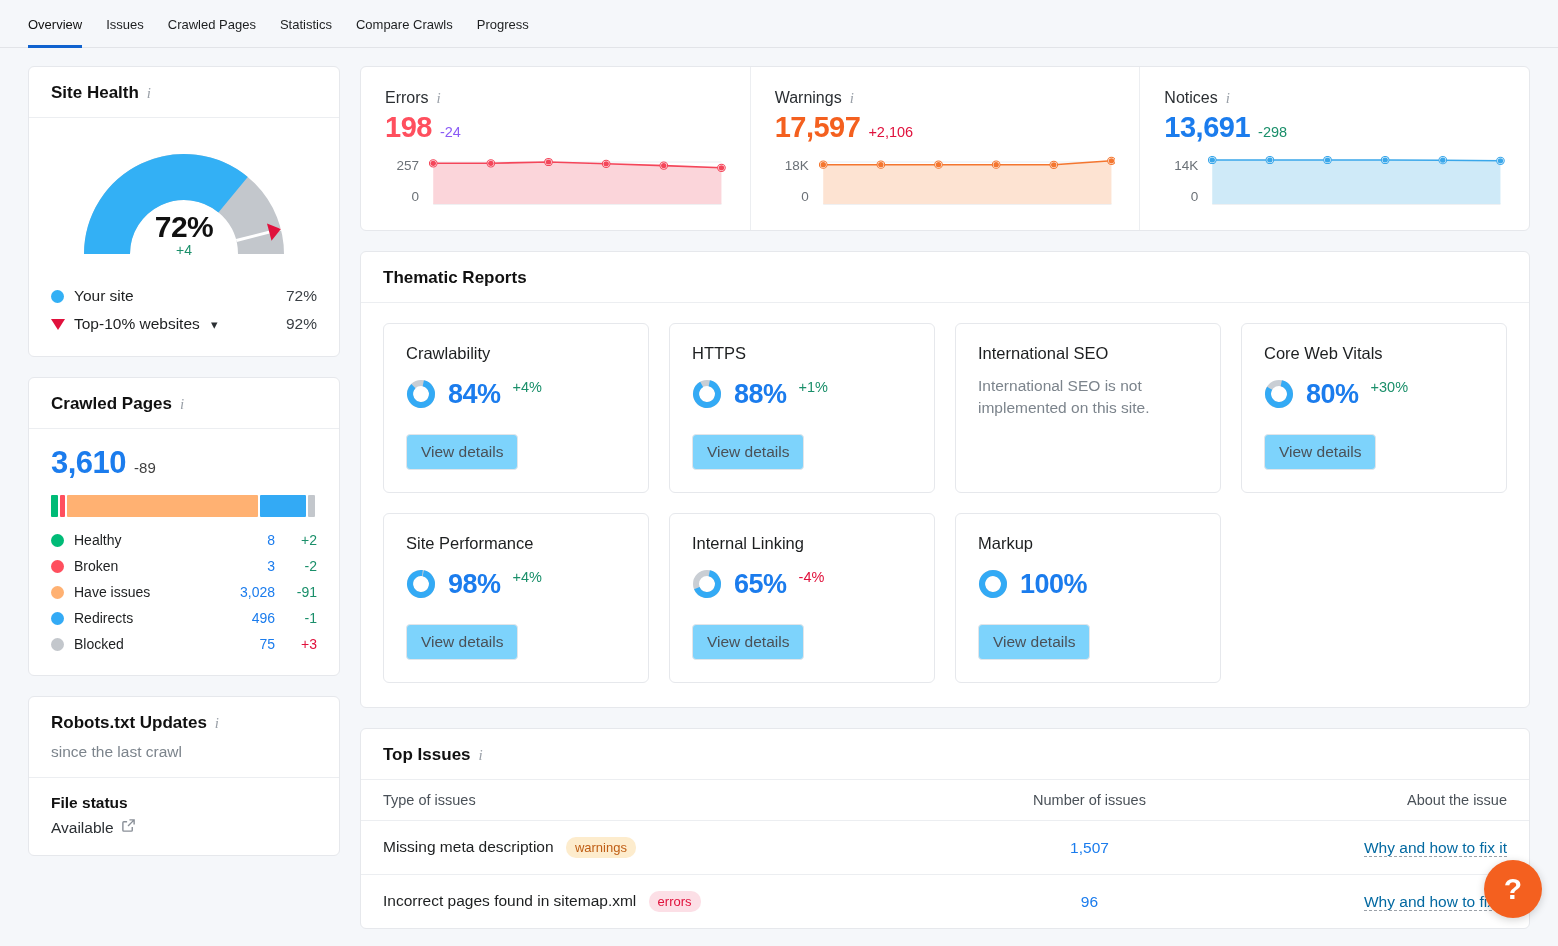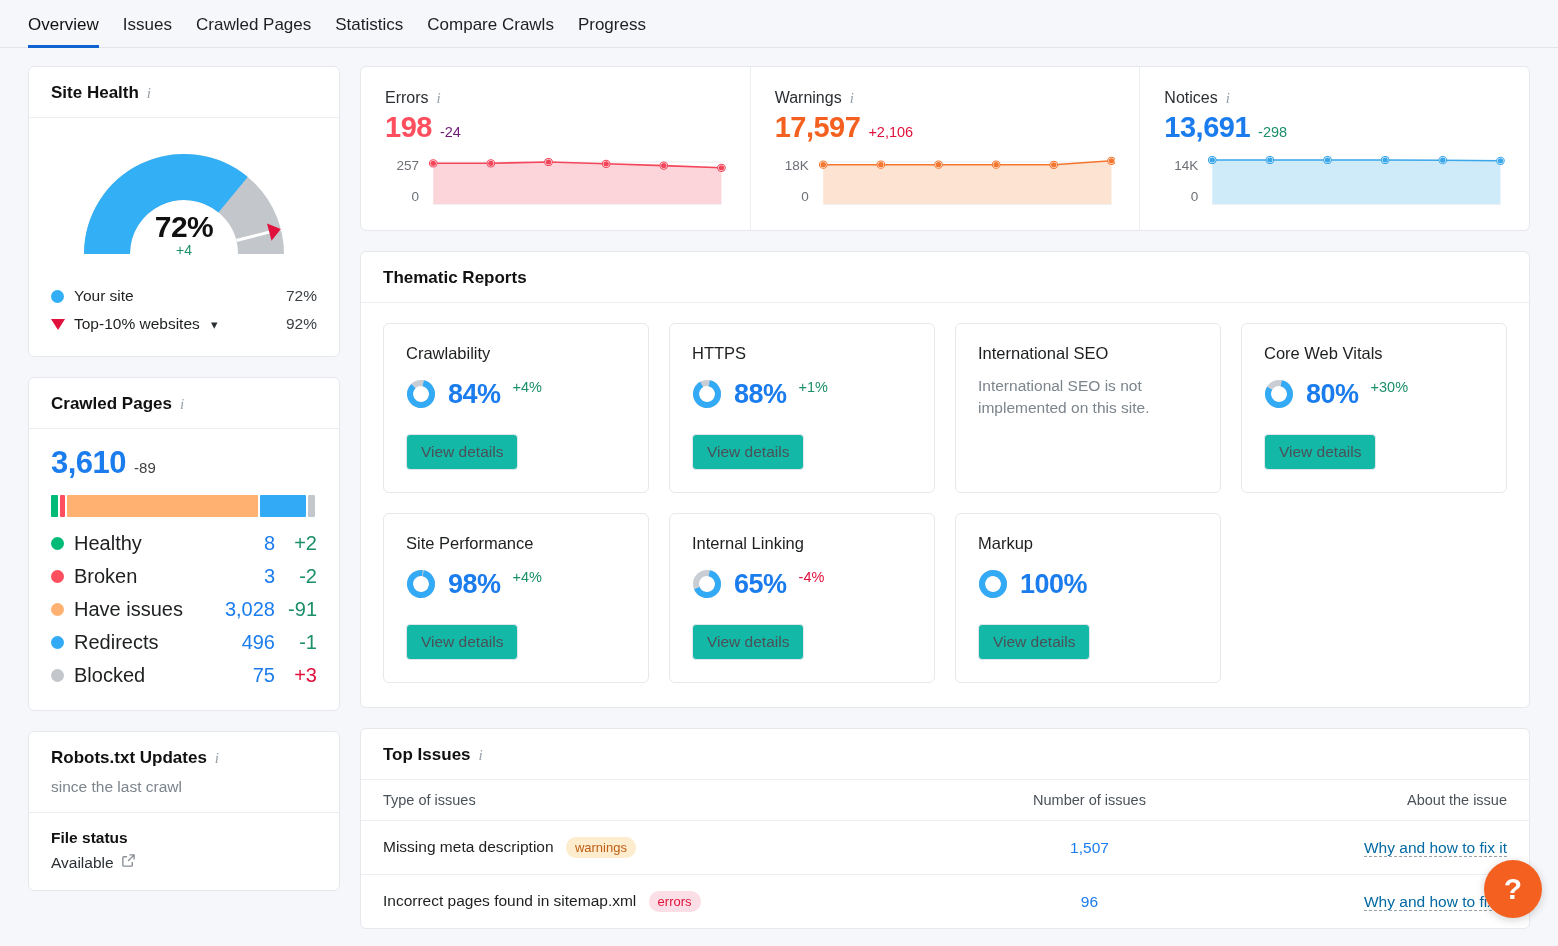--- a/index.html
+++ b/index.html
@@ -15,21 +15,21 @@
   .tabbar {
     display: flex; align-items: flex-end;
     gap: 24px;
     padding: 0 28px;
     height: 48px;
     background: #f5f7fa;
     border-bottom: 1px solid #e2e4e8;
     position: relative;
   }
   .tab {
-    font-size: 17px; color: #1d1f20;
+    font-size: 13px; color: #1d1f20;
     padding-bottom: 12px;
     cursor: pointer;
     position: relative;
     line-height: 20px;
   }
   .tab.active { color: #111; }
   .tab.active::after {
     content: ""; position: absolute;
     left: 0; right: 0; bottom: -1px; height: 3px;
     background: #0f62cf;
@@ -90,21 +90,21 @@
   }
   .legend-val { color: #3a3f44; font-size: 15.5px; }
 
   
   .cp-body { padding: 16px 22px 18px 22px; }
   .cp-total { display: flex; align-items: baseline; gap: 8px; }
   .cp-num { font-size: 31px; font-weight: bold; color: #1b7ced; letter-spacing: -0.5px; }
   .cp-diff { font-size: 15px; color: #404040; }
   .stackbar { display: flex; height: 22px; margin: 14px 0 10px 0; gap: 2px; }
   .stackbar > div { border-radius: 1px; }
-  .cp-row { display: flex; align-items: center; font-size: 20px; padding: 5px 0; }
+  .cp-row { display: flex; align-items: center; font-size: 14px; padding: 5px 0; }
   .cp-row .lbl { flex: 1; }
   .cp-row .v { color: #1b7ced; text-align: right; min-width: 58px; }
   .cp-row .d { text-align: right; min-width: 34px; margin-left: 8px; }
   .d.pos { color: #1a8f6a; }
   .d.up-red { color: #e0113c; }
 
   
   .robots-sub { font-size: 15.5px; color: #7c848c; padding: 0 22px 16px 22px; margin-top: -4px; }
   .robots-body { padding: 16px 22px 18px 22px; }
   .robots-label { font-size: 15.5px; font-weight: bold; color: #111; margin-bottom: 6px; }
@@ -145,21 +145,21 @@
     display: flex; flex-direction: column;
   }
   .tcard-title { font-size: 16.5px; color: #1d1f20; }
   .tcard-score { display: flex; align-items: flex-start; gap: 12px; margin-top: 16px; }
   .tcard-pct { font-size: 27px; font-weight: bold; color: #1b7ced; letter-spacing: -0.5px; }
   .tcard-delta { font-size: 14.5px; }
   .tcard-note { font-size: 15.5px; color: #7c848c; margin-top: 12px; line-height: 1.42; }
   .vd-btn {
     margin-top: auto;
     align-self: flex-start;
-    background: #14b8a6;
+    background: #7dd3fc;
     border: 1px solid #e2e5e9;
     border-radius: 4px;
     padding: 8px 14px;
     font-size: 15.5px;
     color: #4a5158;
     cursor: pointer;
     font-family: "Liberation Sans", sans-serif;
   }
 
   
@@ -331,21 +331,21 @@
 
     <div class="card">
       <div class="stats" id="stats-strip">
           <div class="stat">
             <div class="stat-head">
          <span class="stat-name">Errors</span>
          <span class="info-i">i</span>
        </div>
        <div class="stat-val">
          <span class="stat-num" style="color:#ff4f5e">198</span>
-         <span class="stat-diff" style="color:#701a75">-24</span>
+         <span class="stat-diff" style="color:#8b5cf6">-24</span>
        </div>
        <div class="spark">
          <div class="spark-axis">
            <span>257</span>
                 <span>0</span>
          </div>
          <svg class="spark-svg" viewBox="0 0 280 52" preserveAspectRatio="none" height="52">
            <line x1="4" y1="6" x2="276" y2="6" stroke="#eceef1" stroke-width="1"></line>
            <line x1="4" y1="48" x2="276" y2="48" stroke="#dfe2e6" stroke-width="1"></line>
            <path d="M 4 7.307392996108949 L 58.4 7.3 L 112.8 6.0 L 167.2 7.8 L 221.6 9.6 L 276.0 11.8 L 276.0 48 L 4.0 48 Z" fill="#fbd5da"></path>

